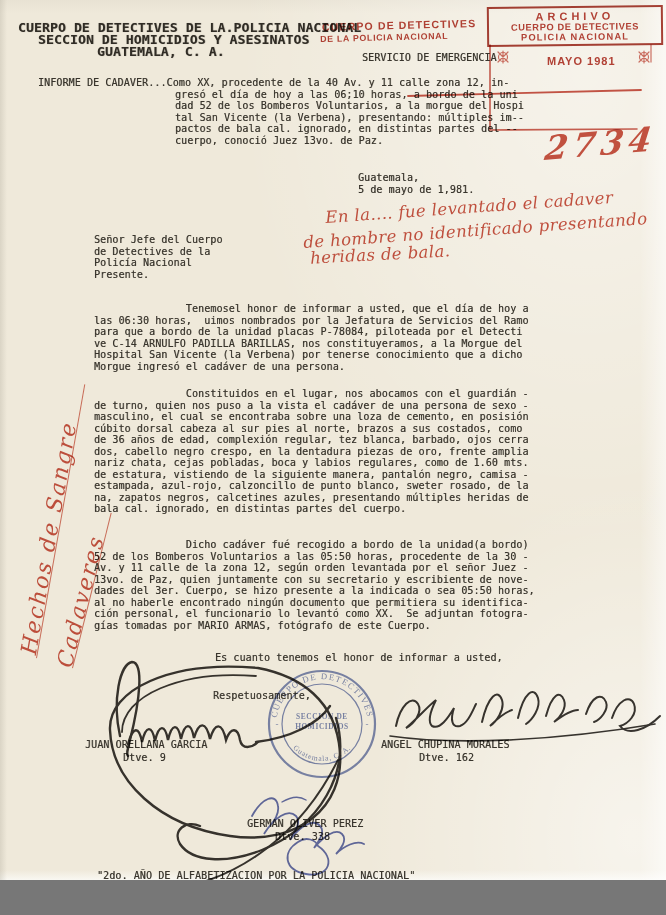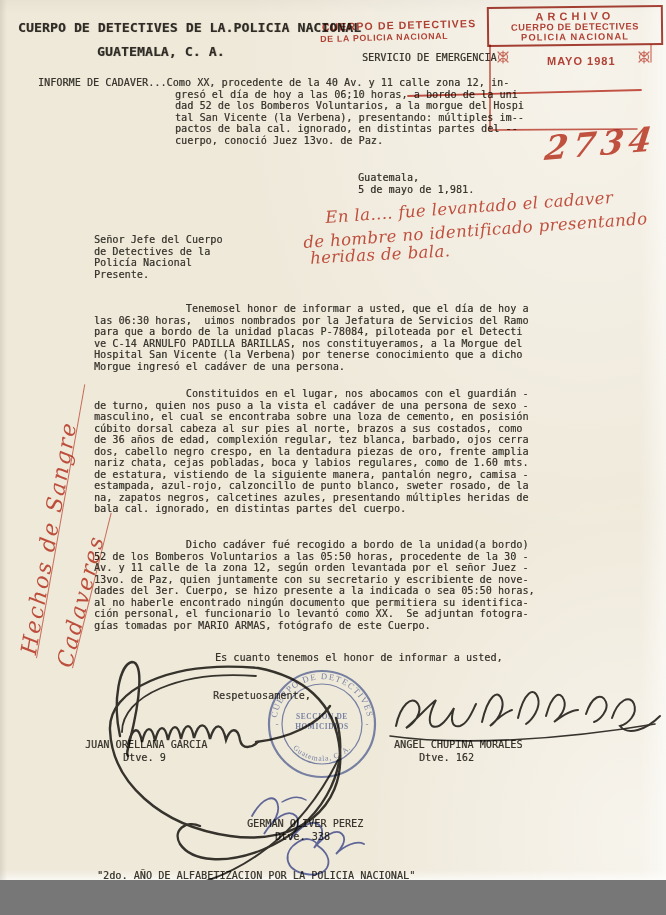--- a/index.html
+++ b/index.html
@@ -51,20 +51,21 @@
   .hw-line{position:absolute;background:#c84a35;height:1.4px;transform-origin:0 0;opacity:.75;mix-blend-mode:multiply;}
   svg.overlay{position:absolute;left:0;top:0;pointer-events:none;}
   .seal-text{font-family:"Liberation Serif", serif;fill:#5b6caa;}
 </style>
 </head>
 <body>
 
 <div class="page">
 
   <div class="tw hdr" style="left:18px;top:22px">CUERPO DE DETECTIVES DE LA.POLICIA NACIONAL</div>
+  <div class="tw hdr" style="left:38px;top:34px">SECCION DE HOMICIDIOS Y ASESINATOS</div>
   <div class="tw hdr" style="left:97px;top:46px">GUATEMALA, C. A.</div>
   <div class="tw" style="left:362px;top:52px">SERVICIO DE EMERGENCIA</div>
 
   <div class="stamp-red" style="left:322px;top:19px;transform:rotate(-1.5deg)">
     <div class="office-l1">CUERPO DE DETECTIVES</div>
     <div class="office-l2">DE LA POLICIA NACIONAL</div>
   </div>
 
   <div class="stamp-red archive-box" style="left:487px;top:6px">
     <div class="archive-l1">ARCHIVO</div>
@@ -123,21 +124,21 @@
   <div class="hw hw-margin" style="left:16px;top:652px;transform:rotate(-80deg)">Hechos de Sangre</div>
   <div class="hw-line" style="left:36px;top:658px;width:278px;transform:rotate(-80deg)"></div>
   <div class="hw hw-margin" style="left:52px;top:664px;transform:rotate(-76deg)">Cadaveres</div>
   <div class="hw-line" style="left:72px;top:668px;width:160px;transform:rotate(-76deg)"></div>
 
   <div class="tw" style="left:215px;top:652px">Es cuanto tenemos el honor de informar a usted,</div>
   <div class="tw" style="left:213px;top:690px">Respetuosamente,</div>
 
   <div class="tw" style="left:85px;top:739px">JUAN ORELLANA GARCIA</div>
   <div class="tw" style="left:123px;top:752px">Dtve. 9</div>
-  <div class="tw" style="left:394px;top:739px">ANGEL CHUPINA MORALES</div>
+  <div class="tw" style="left:381px;top:739px">ANGEL CHUPINA MORALES</div>
   <div class="tw" style="left:419px;top:752px">Dtve. 162</div>
   <div class="tw" style="left:247px;top:818px">GERMAN OLIVER PEREZ</div>
   <div class="tw" style="left:275px;top:831px">Dtve. 338</div>
 
   <div class="tw" style="left:97px;top:870px">"2do. AÑO DE ALFABETIZACION POR LA POLICIA NACIONAL"</div>
 
   <svg class="overlay" width="666" height="915" viewBox="0 0 666 915">
 
     <g stroke="#bf3a2a" fill="none" stroke-linecap="round" style="mix-blend-mode:multiply">
       <path d="M 408 96 L 641 90" stroke-width="1.8" opacity=".85"></path>

